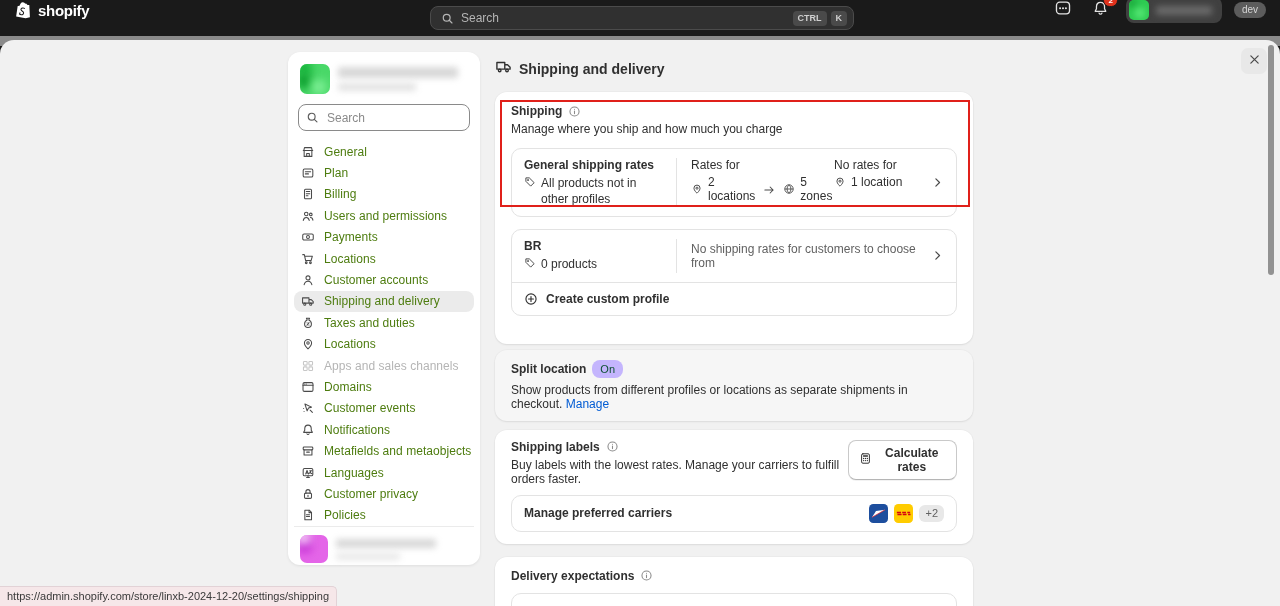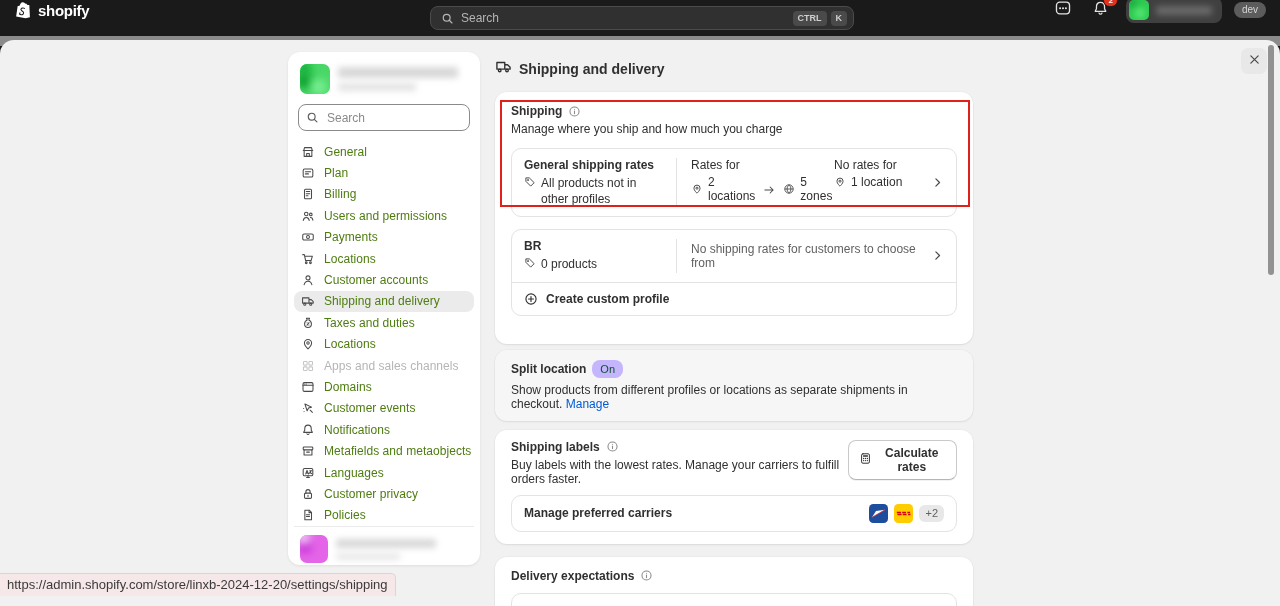--- a/index.html
+++ b/index.html
@@ -109,22 +109,22 @@
   .exp-row { display:flex; align-items:center; padding:9px 12px; cursor:pointer; }
   .exp-text { flex:1; padding-right:10px; }
   .exp-desc { font-size:12px; color:#303030; margin-top:3px; }
   .badge-off { background:#e8e8e8; color:#303030; font-size:11px; border-radius:8px; padding:2px 8px; line-height:1.3; flex:none; }
   .exp-row .chev { margin-left:10px; }
 
   
   .close-btn { position:absolute; top:8px; right:13px; width:26px; height:26px; background:#e8e8e8; border-radius:7px;
       display:flex; align-items:center; justify-content:center; color:#4a4a4a; cursor:pointer; }
   .scrollbar { position:absolute; top:5px; right:6px; width:6px; height:230px; background:#929292; border-radius:3px; }
-  .statusbar { position:absolute; left:0; bottom:10px; background:#f6e7e9; border:1px solid #e2d2d6; border-left:none; border-bottom:none;
-      border-top-right-radius:5px; padding:3px 7px 4px; font-size:13px; color:#3a3a3a; z-index:6; }
+  .statusbar { position:absolute; left:0; bottom:0; background:#f6e7e9; border:1px solid #e2d2d6; border-left:none; border-bottom:none;
+      border-top-right-radius:5px; padding:3px 7px 4px; font-size:11px; color:#3a3a3a; z-index:6; }
 </style>
 </head>
 <body>
 
 <div class="topbar">
   <div class="logo">
     <span class="logo-bag">
       <svg width="19" height="19" viewBox="0 0 16 16">
           <path d="M12.9 3.6c0-.1-.1-.2-.2-.2l-1.3-.1-1-1c-.1-.1-.3-.1-.4-.1l-.5.2A2.2 2.2 0 0 0 7.4 1C5.9 1 5 2.9 4.7 3.9l-1.2.4c-.4.1-.4.1-.5.5L1.8 13l8 1.5 3.6-.8-.5-10.1z" fill="#fff"></path>
           <path d="M8.9 6.2c-.4-.2-1-.4-1.6-.3-1.3.2-1.5 1-1.4 1.5.1 1 2.3 1.1 2.2 2.7-.1 1.2-1.2 1.6-2 1.5-.9-.1-1.4-.6-1.4-.6l.3-1" stroke="#1a1a1a" stroke-width=".9" fill="none" stroke-linecap="round"></path>

